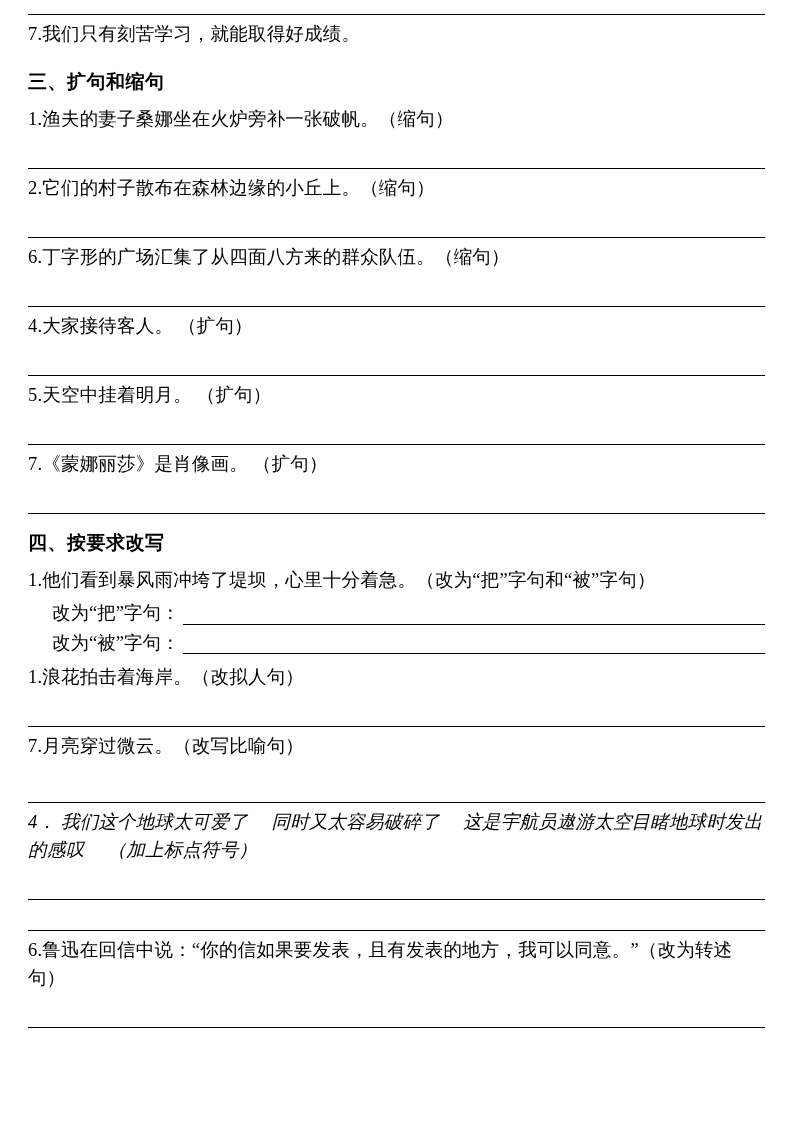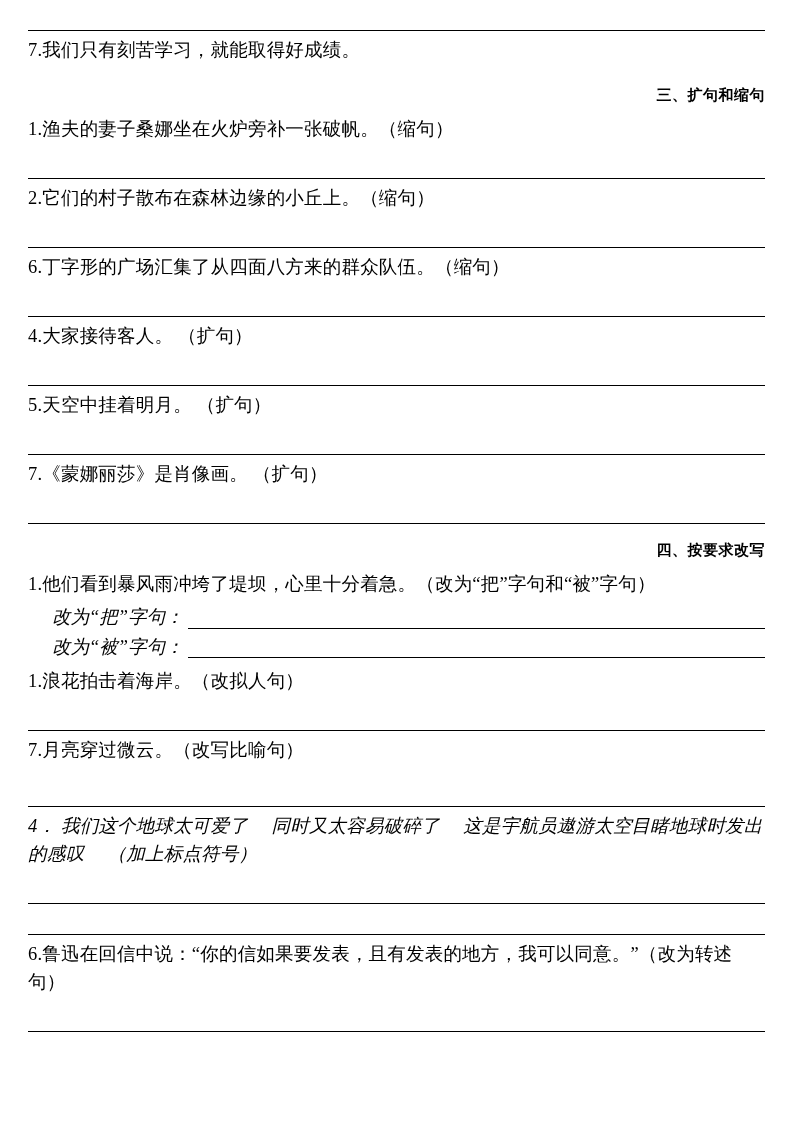--- a/index.html
+++ b/index.html
@@ -12,21 +12,21 @@
     height: 1122px;
     font-family: "Liberation Serif", "DejaVu Serif", serif;
     color: #000000;
     position: relative;
     overflow: hidden;
   }
   .page {
     box-sizing: border-box;
     width: 793px;
     height: 1122px;
-    padding: 30px 28px 20px 28px;
+    padding: 14px 28px 20px 28px;
     display: flex;
     flex-direction: column;
   }
   .content {
     width: 737px;
     margin: 0 auto;
   }
   .rule {
     border-top: 1px solid #000;
     height: 0;
@@ -38,34 +38,32 @@
     line-height: 1.52;
     letter-spacing: 0.2px;
     padding: 5px 0 5px 0;
     word-break: break-all;
   }
   .q.tall {
     padding-bottom: 9px;
     font-style: italic;
   }
   .section-title {
-    font-size: 15px;
+    font-size: 19px;
     font-weight: bold;
     line-height: 1.5;
     padding: 9px 0 3px 0;
     letter-spacing: 0.5px;
-    text-align: right;
   }
   .fillline {
     display: flex;
     align-items: flex-end;
     font-size: 18.5px;
     line-height: 1.5;
     padding: 1px 0 1px 0;
-    font-style: italic;
   }
   .fillline .lbl {
     white-space: nowrap;
     padding-left: 24px;
   }
   .fillline .blank {
     flex: 1;
     border-bottom: 1px solid #000;
     height: 17px;
     margin-left: 4px;

